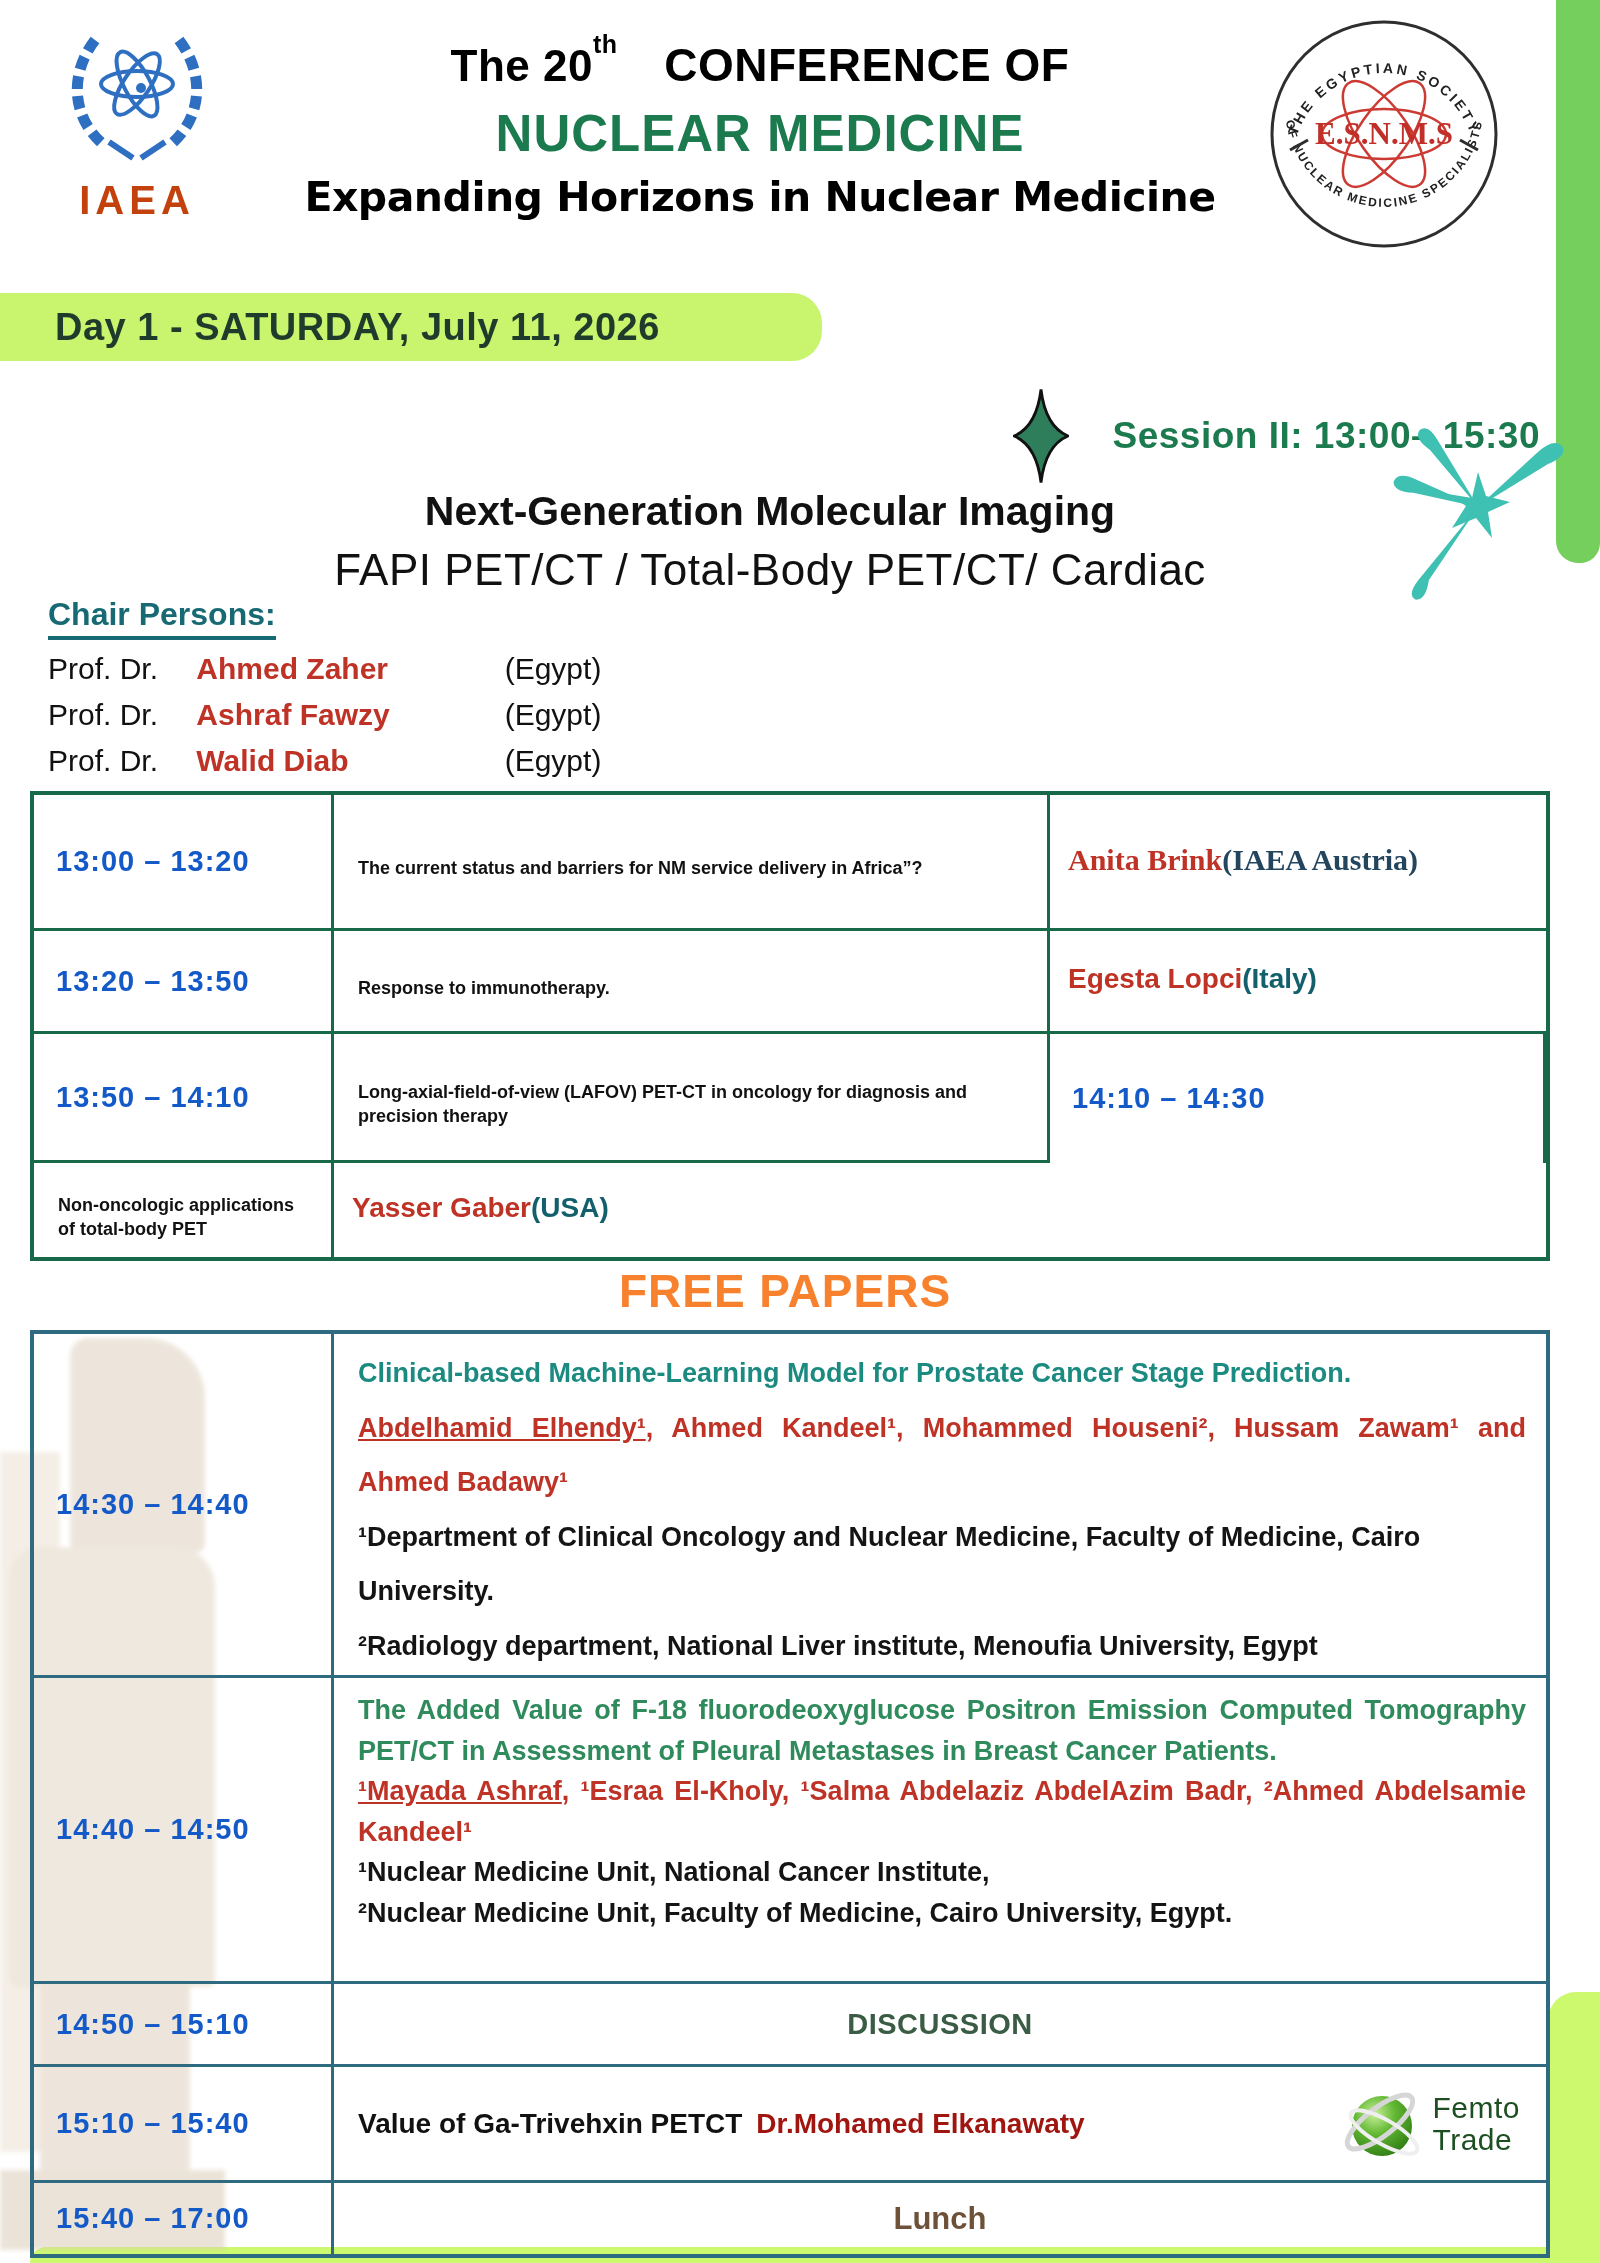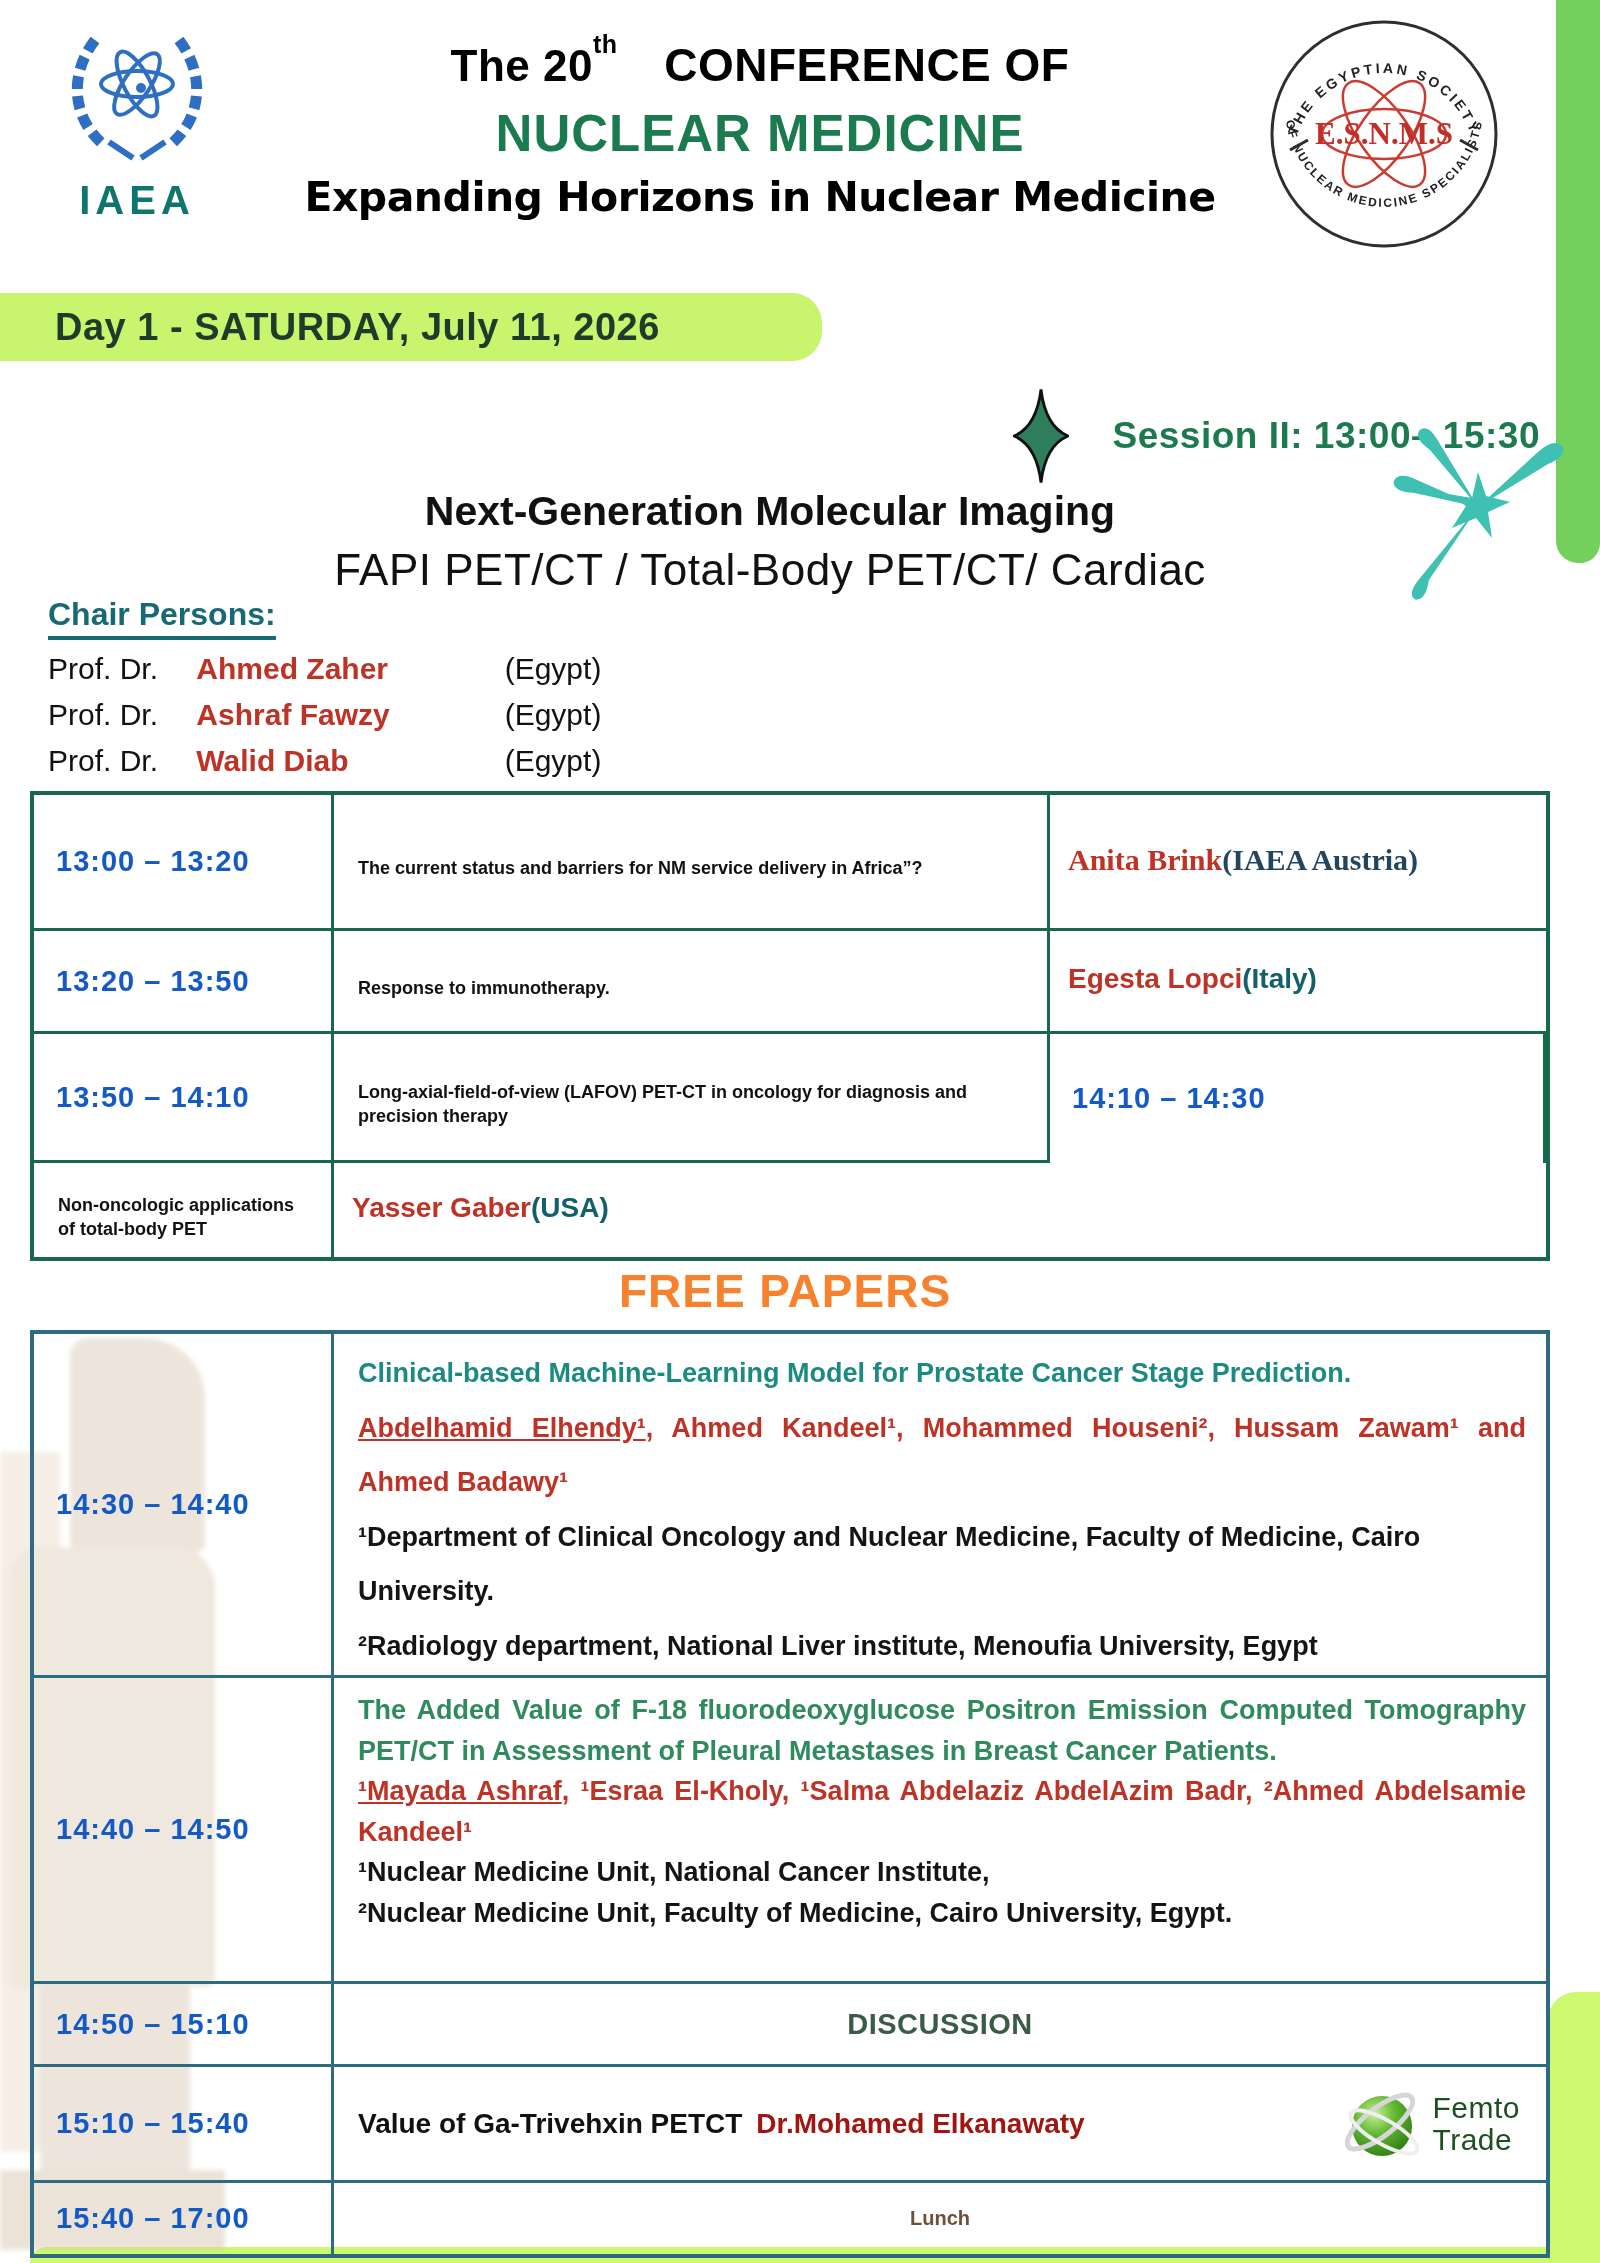--- a/index.html
+++ b/index.html
@@ -15,21 +15,21 @@
   .bar-right-bottom{position:absolute;right:0;top:1992px;width:52px;height:271px;background:#cdf96f;border-radius:28px 0 0 0;}
   .bar-bottom{position:absolute;left:30px;right:20px;top:2247px;height:16px;background:#cdf96f;border-radius:26px 26px 0 0;}
   .watermark{position:absolute;left:0;top:1332px;width:235px;height:918px;opacity:.5;filter:blur(2px);z-index:0;}
   .watermark .wm-head{position:absolute;left:70px;top:6px;width:135px;height:215px;background:#dccdb9;border-radius:18px 60px 10px 10px;}
   .watermark .wm-torso{position:absolute;left:10px;top:215px;width:205px;height:440px;background:#e0d2bf;border-radius:30px 40px 8px 8px;}
   .watermark .wm-legs{position:absolute;left:40px;top:650px;width:150px;height:190px;background:#dccdb9;}
   .watermark .wm-base{position:absolute;left:0px;top:838px;width:225px;height:80px;background:#d8c8b2;}
   .watermark .wm-side{position:absolute;left:0;top:120px;width:60px;height:700px;background:#eadfce;}
   
   .iaea{position:absolute;left:52px;top:22px;width:170px;text-align:center;}
-  .iaea-label{margin-top:2px;font-size:40px;font-weight:bold;color:#0f766e;letter-spacing:5px;}
+  .iaea-label{margin-top:2px;font-size:40px;font-weight:bold;color:#c2410c;letter-spacing:5px;}
   .title-block{position:absolute;left:270px;top:30px;width:980px;text-align:center;color:#000;}
   .title-line1{font-size:44px;font-weight:bold;letter-spacing:.5px;}
   .title-line1 sup{font-size:25px;vertical-align:28px;font-weight:bold;}
   .title-line1 .t-rest{margin-left:34px;font-size:46px;}
   .title-line2{margin-top:12px;font-size:51px;font-weight:bold;color:#1c7a4f;letter-spacing:1px;}
   .tagline{margin-top:10px;font-size:41px;font-weight:bold;letter-spacing:-.5px;font-family:"DejaVu Sans",sans-serif;}
   .esnms{position:absolute;left:1268px;top:18px;width:232px;height:232px;}
   
   .day-banner{position:absolute;left:0;top:293px;width:822px;height:68px;background:#c9f46e;border-radius:0 30px 30px 0;display:flex;align-items:center;}
   .day-banner span{padding-left:55px;font-size:38px;font-weight:bold;color:#1e3b2b;letter-spacing:.5px;}
@@ -70,21 +70,21 @@
   .paper-cell{display:block !important;padding:12px 20px 8px 24px;font-size:27px;font-weight:bold;}
   .paper-1{line-height:2.02;}
   .paper-2{line-height:1.5;}
   .p-title-teal{color:#1b8a80;text-align:justify;}
   .p-title-green{color:#2f8a5c;text-align:justify;}
   .p-authors{color:#bf3226;text-align:justify;}
   .p-authors .u{text-decoration:underline;}
   .p-affil{color:#141414;text-align:left;}
   .center-cell{justify-content:center;}
   .discussion-label{font-size:29px;font-weight:bold;color:#3a5c44;letter-spacing:.5px;}
-  .lunch-label{font-size:20px;font-weight:bold;color:#6d5138;}
+  .lunch-label{font-size:31px;font-weight:bold;color:#6d5138;}
   .ga-cell{padding:8px 26px 8px 24px;gap:14px;}
   .ga-title{font-size:28px;font-weight:bold;color:#111;}
   .ga-speaker{font-size:28px;font-weight:bold;color:#a01510;}
   .femto{margin-left:auto;display:flex;align-items:center;gap:8px;}
   .femto-text{font-size:30px;line-height:1.05;color:#1d4f22;letter-spacing:.5px;}
 </style>
 </head>
 <body>
 
 <div class="page">

